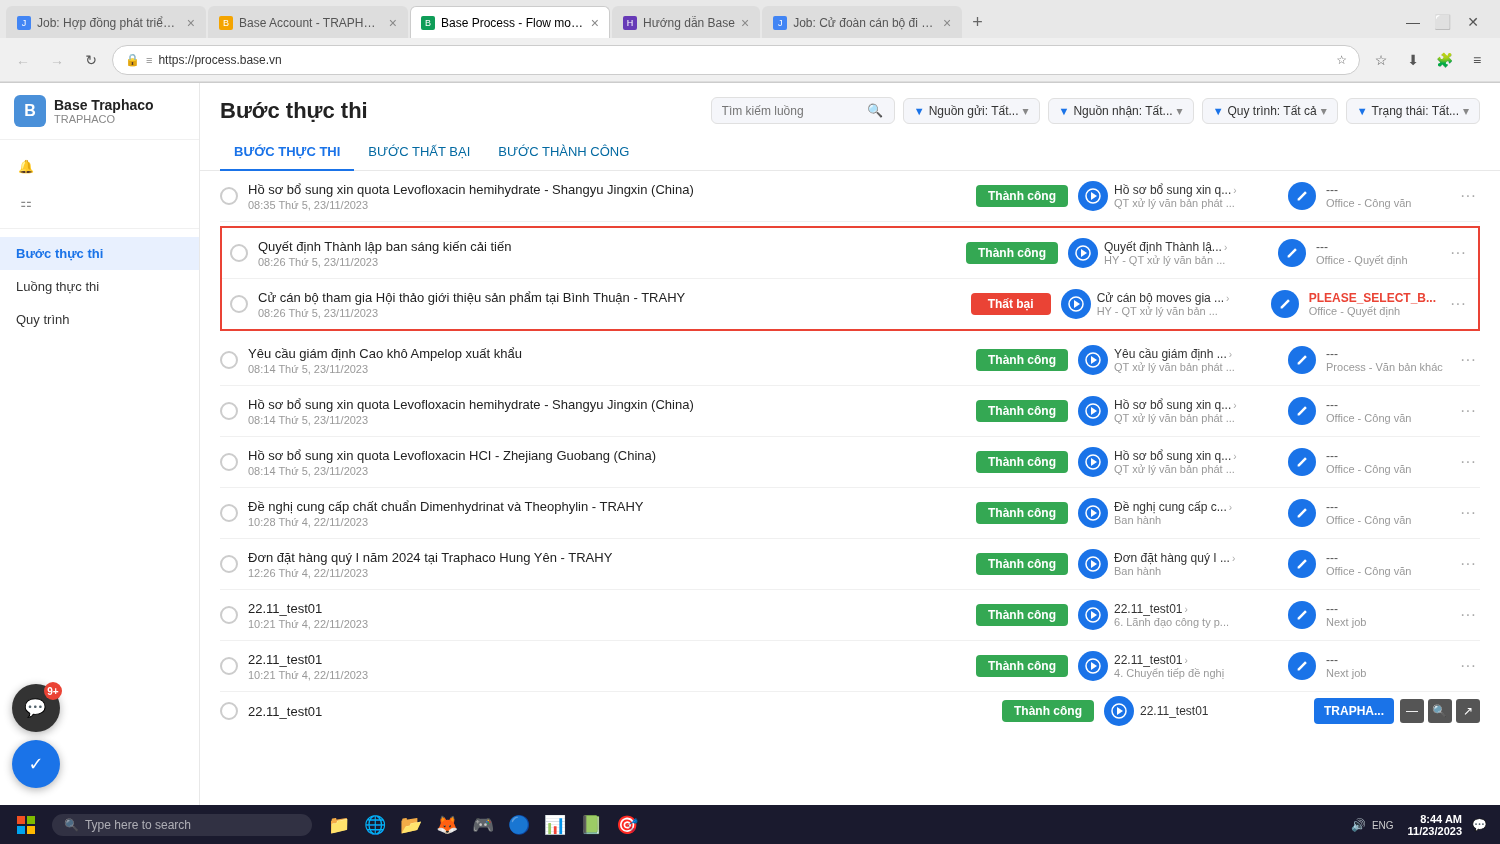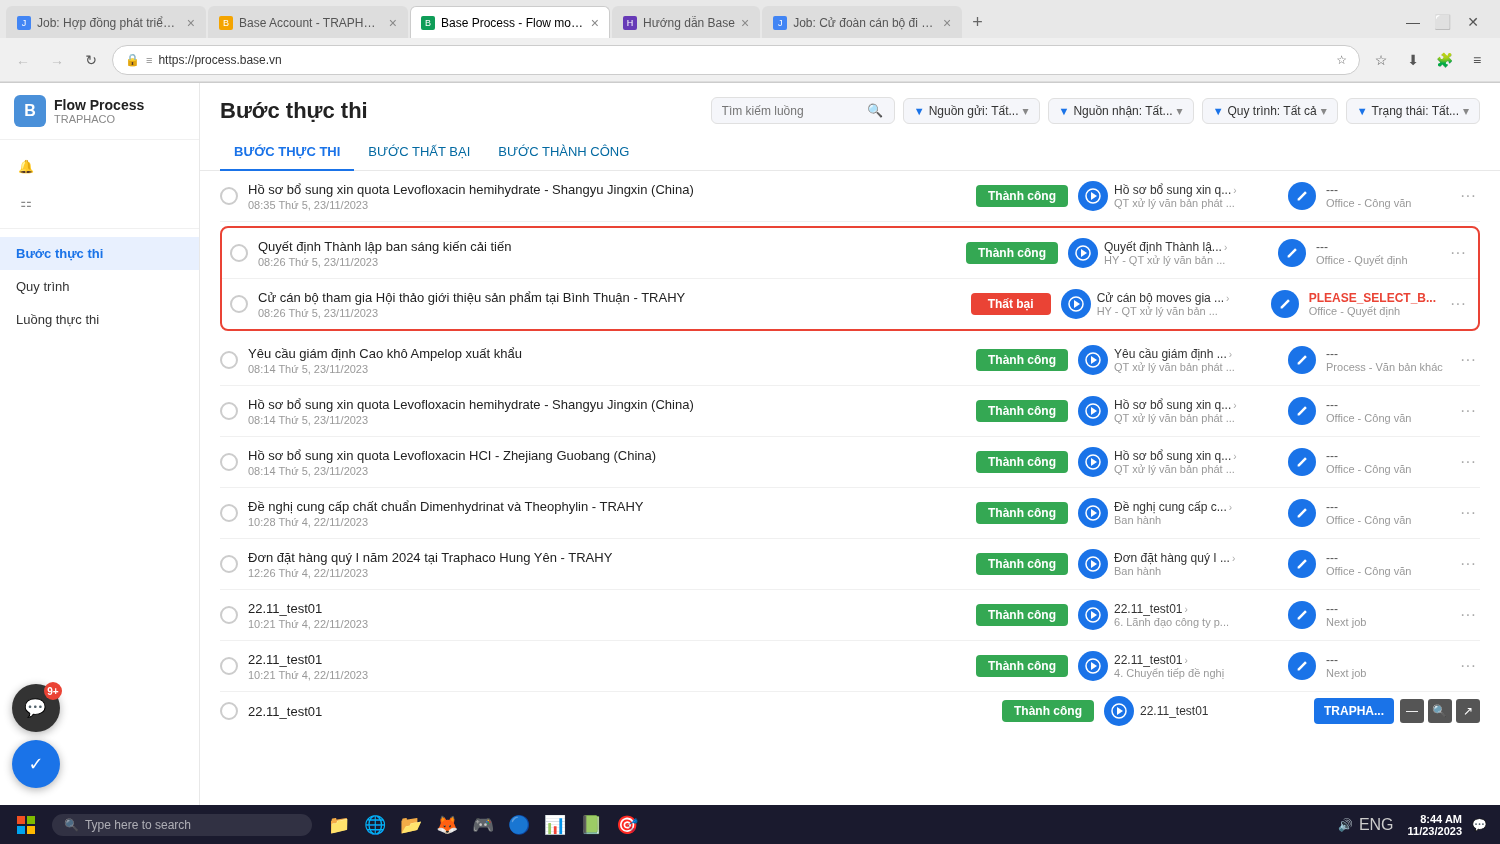--- a/index.html
+++ b/index.html
@@ -81,21 +81,21 @@
     .flow-details { min-width: 0; flex: 1; }
     .flow-name { font-size: 12px; color: #333; white-space: nowrap; overflow: hidden; text-overflow: ellipsis; max-width: 160px; display: flex; align-items: center; gap: 2px; }
     .flow-name .chevron { color: #aaa; font-size: 10px; }
     .flow-sub { font-size: 11px; color: #999; white-space: nowrap; overflow: hidden; text-overflow: ellipsis; max-width: 160px; }
 
     .item-edit { width: 28px; height: 28px; background: #1a73e8; border-radius: 50%; display: flex; align-items: center; justify-content: center; cursor: pointer; flex-shrink: 0; }
     .item-type { font-size: 12px; color: #555; min-width: 120px; }
     .item-more { color: #aaa; cursor: pointer; padding: 0 4px; font-size: 16px; }
 
     
-    .highlighted-section { border: 2px solid #ea4335; border-radius: 8px; margin: 4px 0; overflow: visible; }
+    .highlighted-section { border: 2px solid #ea4335; border-radius: 0; margin: 4px 0; overflow: visible; }
     .highlighted-section .list-item { border-bottom: 1px solid #f0f0f0; }
     .highlighted-section .list-item:last-child { border-bottom: none; }
 
     
     .taskbar { display: flex; align-items: center; background: #1a1a2e; height: 40px; padding: 0 8px; gap: 4px; }
     .taskbar-start { display: flex; align-items: center; justify-content: center; width: 36px; height: 36px; }
     .taskbar-search { flex: 1; max-width: 260px; display: flex; align-items: center; background: rgba(255,255,255,0.1); border-radius: 16px; padding: 4px 12px; gap: 6px; margin-left: 4px; }
     .taskbar-search input { border: none; background: transparent; color: white; outline: none; font-size: 12px; width: 100%; }
     .taskbar-search input::placeholder { color: rgba(255,255,255,0.6); }
     .taskbar-apps { display: flex; align-items: center; gap: 4px; margin-left: 8px; }
@@ -171,37 +171,37 @@
 </div>
 
 <div class="app-container">
 
   <div class="sidebar">
     <div class="sidebar-logo">
       <div class="sidebar-logo-icon">
         <span>B</span>
       </div>
       <div class="sidebar-logo-text">
-        <div class="sidebar-logo-title">Flow Process</div>
+        <div class="sidebar-logo-title">Base Traphaco</div>
         <div class="sidebar-logo-sub">TRAPHACO</div>
       </div>
     </div>
     <div class="sidebar-icons">
       <div class="sidebar-icon-btn">🔔</div>
       <div class="sidebar-icon-btn">⚏</div>
     </div>
     <div class="sidebar-nav">
       <div class="sidebar-nav-item active">
         <span>Bước thực thi</span>
       </div>
       <div class="sidebar-nav-item">
+        <span>Luồng thực thi</span>
+      </div>
+      <div class="sidebar-nav-item">
         <span>Quy trình</span>
-      </div>
-      <div class="sidebar-nav-item">
-        <span>Luồng thực thi</span>
       </div>
     </div>
   </div>
 
   <div class="main-content">
 
     <div class="content-header">
       <div class="page-title">Bước thực thi</div>
       <div class="header-filters">
         <div class="search-box">
@@ -649,21 +649,21 @@
     <div class="taskbar-app" style="font-size:18px;">🦊</div>
     <div class="taskbar-app" style="font-size:18px;">🎮</div>
     <div class="taskbar-app" style="font-size:18px;">🔵</div>
     <div class="taskbar-app" style="font-size:18px;">📊</div>
     <div class="taskbar-app" style="font-size:18px;">📗</div>
     <div class="taskbar-app" style="font-size:18px;">🎯</div>
   </div>
   <div class="taskbar-right">
     <div class="taskbar-tray">
       <span>🔊</span>
-      <span style="font-size:16px;color:#ccc;">ENG</span>
+      <span style="font-size:10px;color:#ccc;">ENG</span>
     </div>
     <div class="taskbar-time">
       <div>8:44 AM</div>
       <div>11/23/2023</div>
     </div>
     <div style="width:24px;height:24px;display:flex;align-items:center;justify-content:center;cursor:pointer;color:#aaa;">💬</div>
   </div>
 </div>
 
 </body></html>

